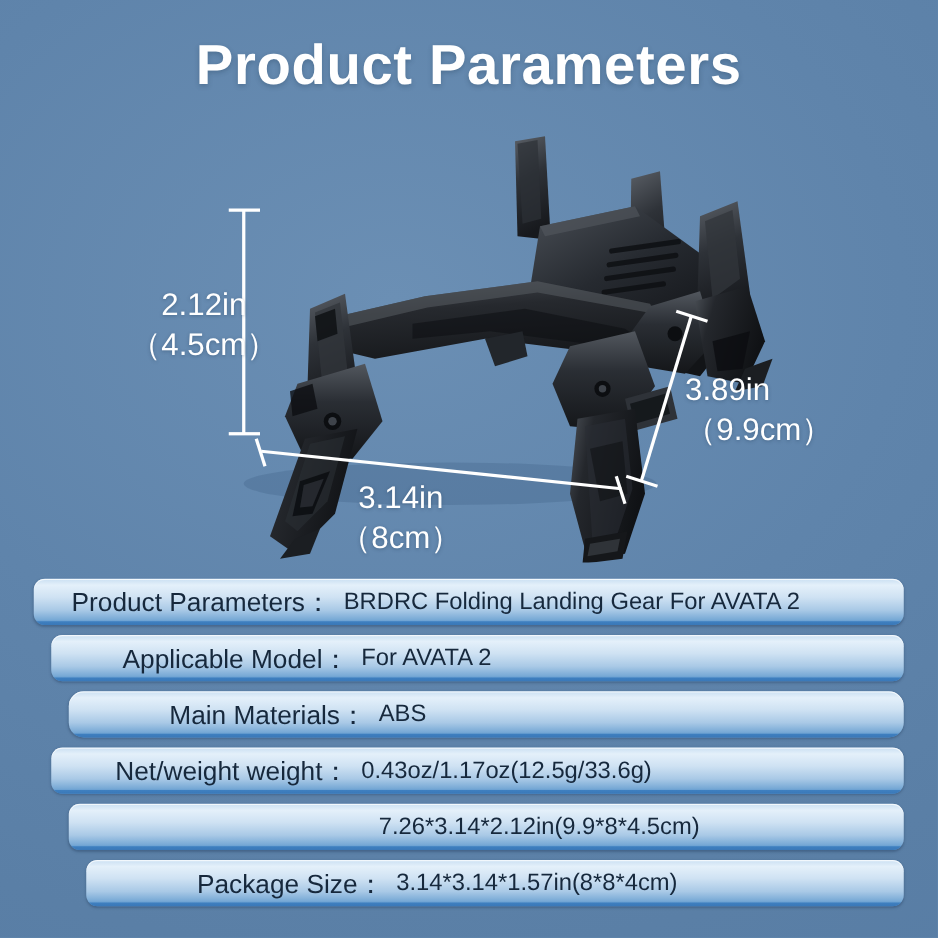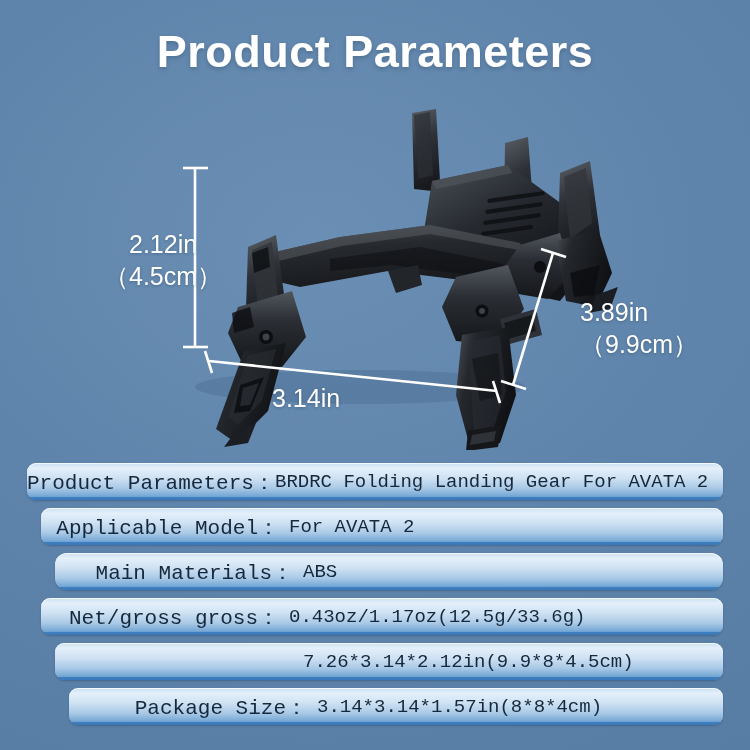--- a/index.html
+++ b/index.html
@@ -49,35 +49,34 @@
   
   .dim-label {
     position: absolute;
     color: #ffffff;
     font-size: 25px;
     line-height: 32px;
     white-space: pre;
     text-shadow: 0 1px 3px rgba(25,50,75,0.35);
   }
   #dim-height-label { left: 104px; top: 228px; text-align: center; }
-  #dim-depth-label  { left: 548px; top: 296px; text-align: left; margin-left: 32px; }
+  #dim-depth-label  { left: 548px; top: 296px; text-align: left; }
   #dim-width-label  { left: 272px; top: 382px; text-align: center; }
 
   
   #spec-list {
     position: absolute;
     left: 0;
     top: 463px;
     width: 750px;
   }
   .spec-row {
     position: relative;
     height: 37px;
     margin-bottom: 8px;
-    font-family: Liberation Mono, monospace;
   }
   .pill {
     position: absolute;
     top: 0;
     height: 37px;
     right: 27px;
     border-radius: 9px 9px 9px 9px;
     background: linear-gradient(to bottom,
         #c9dff2 0%,
         #e4f0fa 14%,
@@ -241,21 +240,21 @@
         <line x1="541" y1="154" x2="566" y2="162"></line>
         <line x1="501" y1="286" x2="526" y2="294"></line>
       </g>
     </svg>
   </div>
 
   <div class="dim-label" id="dim-height-label"><span>2.12in</span><br><span>（4.5cm）</span></div>
 
   <div class="dim-label" id="dim-depth-label"><span>3.89in</span><br><span>（9.9cm）</span></div>
 
-  <div class="dim-label" id="dim-width-label"><span>3.14in</span><br></div>
+  <div class="dim-label" id="dim-width-label"><span>3.14in</span><br><span>（8cm）</span></div>
 
   <div id="spec-list">
 
     <div class="spec-row">
       <div class="pill p0">
         <span class="spec-label-wrap">Product Parameters：</span>
         <span class="spec-value">BRDRC Folding Landing Gear For AVATA 2</span>
       </div>
     </div>
 
@@ -268,21 +267,21 @@
 
     <div class="spec-row">
       <div class="pill p2">
         <span class="spec-label-wrap">Main Materials：</span>
         <span class="spec-value">ABS</span>
       </div>
     </div>
 
     <div class="spec-row">
       <div class="pill p3">
-        <span class="spec-label-wrap">Net/gross gross：</span>
+        <span class="spec-label-wrap">Net/weight weight：</span>
         <span class="spec-value">0.43oz/1.17oz(12.5g/33.6g)</span>
       </div>
     </div>
 
     <div class="spec-row">
       <div class="pill p4">
         <span class="spec-value">7.26*3.14*2.12in(9.9*8*4.5cm)</span>
       </div>
     </div>
 

